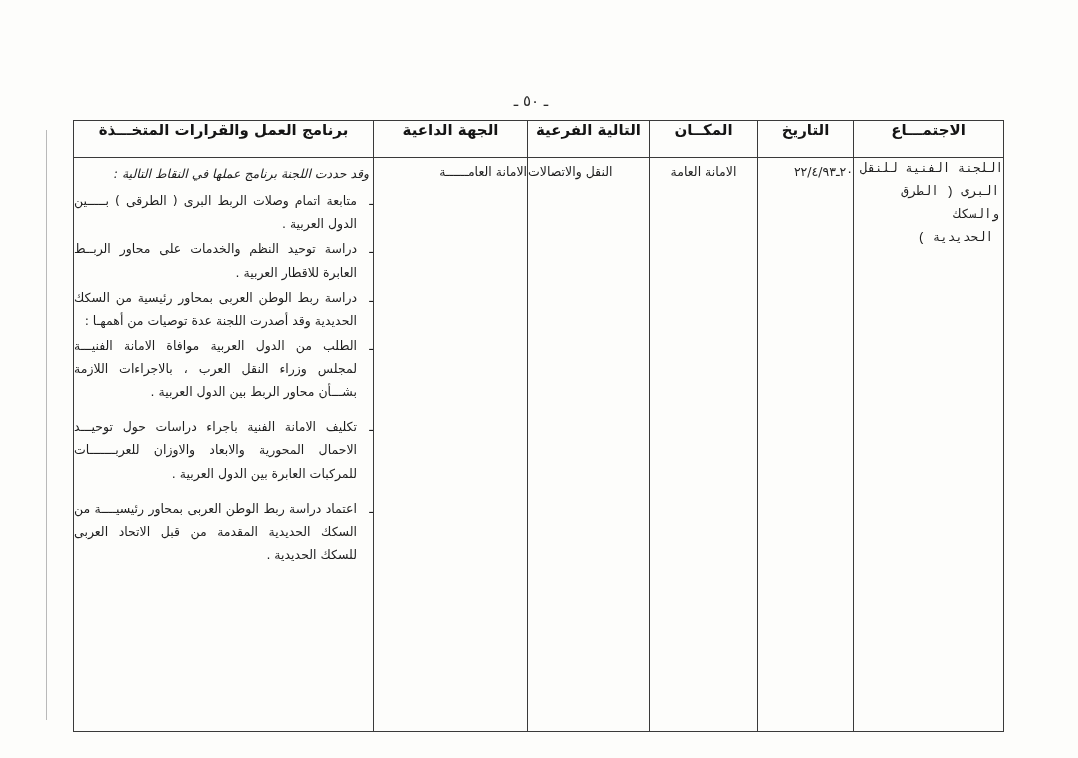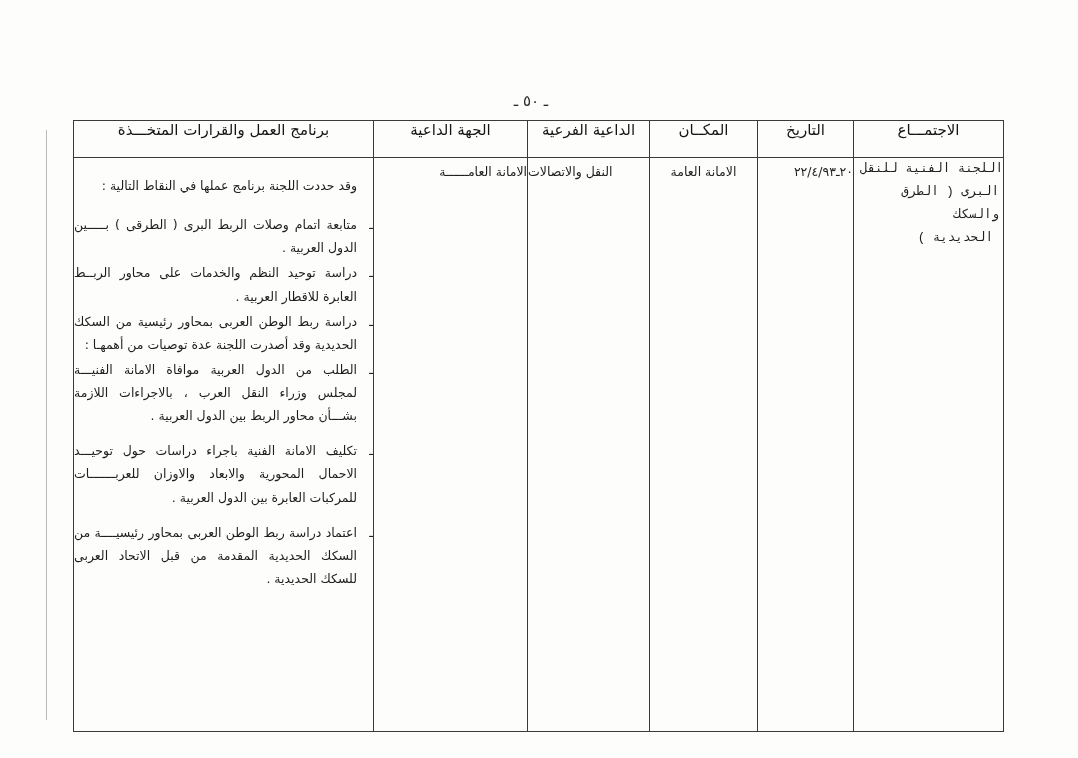--- a/index.html
+++ b/index.html
@@ -54,21 +54,21 @@
 
   table.doc-table th,
   table.doc-table td {
     border: 1px solid #3a3a3a;
     vertical-align: top;
     padding: 0;
   }
 
   thead th {
     height: 36px;
-    font-weight: normal;
+    font-weight: bold;
     font-size: 15px;
     text-align: center;
     vertical-align: middle;
     color: #151515;
     letter-spacing: 0.5px;
   }
 
   
   col.c-meeting   { width: 150px; }
   col.c-date      { width: 96px; }
@@ -85,21 +85,22 @@
   }
 
   td.meeting { text-align: right; font-family: Liberation Mono, monospace; }
   td.date    { text-align: right; }
   td.place   { text-align: center; }
   td.subadmin{ text-align: left; }
   td.caller  { text-align: right; }
   td.program { text-align: right; }
 
   .meeting p, .program p {
-    margin: 16px;
+    margin: 4px;
+    font-style: italic;
   }
 
   .date-val, .place-val, .subadmin-val, .caller-val {
     display: block;
     padding-top: 2px;
   }
 
   
   .prog-intro {
     margin: 0 0 4px 0;
@@ -158,21 +159,21 @@
         <col class="c-place">
         <col class="c-subadmin">
         <col class="c-caller">
         <col class="c-program">
       </colgroup>
       <thead>
         <tr>
           <th>الاجتمـــاع</th>
           <th>التاريخ</th>
           <th>المكــان</th>
-          <th>الداعية الفرعية</th>
+          <th>التالية الفرعية</th>
           <th>الجهة الداعية</th>
           <th>برنامج العمل والقرارات المتخـــذة</th>
         </tr>
       </thead>
       <tbody>
         <tr>
           <td class="cell meeting">
             <span class="meeting-line l1">اللجنة الفنية للنقل</span>
             <span class="meeting-line l2">البرى ( الطرق والسكك</span>
             <span class="meeting-line l3">الحديدية )</span>

